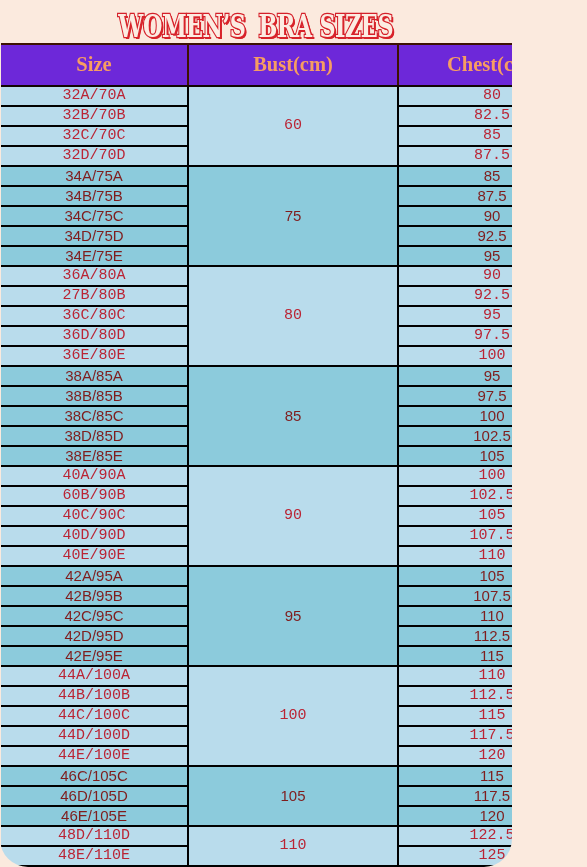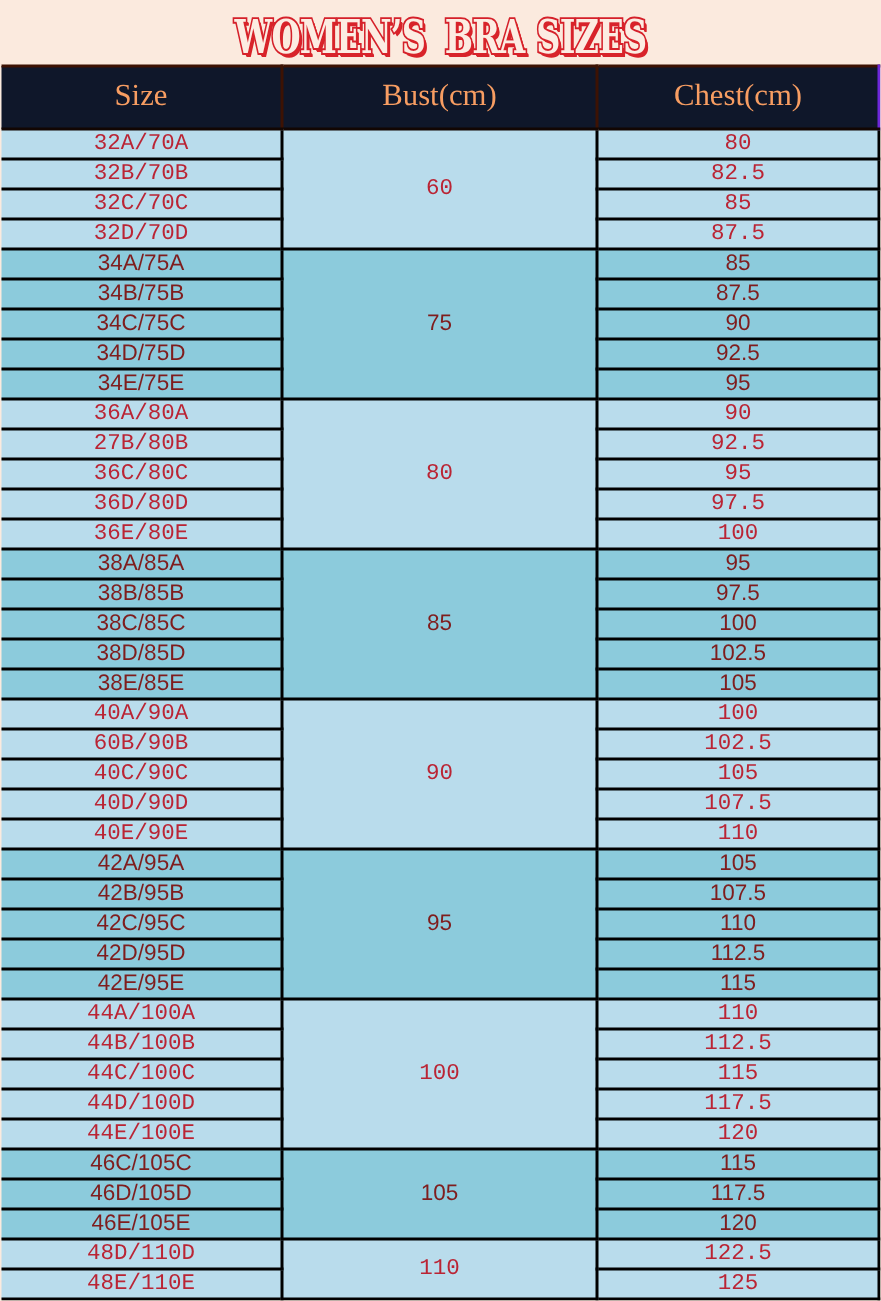--- a/index.html
+++ b/index.html
@@ -1,37 +1,37 @@
 <!DOCTYPE html>
 <html><head>
 <meta charset="utf-8">
 <title>Women's Bra Sizes</title>
 <style>
   html,body{margin:0;padding:0;}
   body{width:587px;height:867px;background:#fbeade;
        font-family:"Liberation Sans",sans-serif;overflow:hidden;}
-  .page{position:relative;width:587px;height:867px;overflow:hidden;}
+  .page{position:relative;width:512px;height:867px;overflow:hidden;border-radius:28px;}
   .title-bar{height:43px;display:flex;align-items:center;justify-content:center;
              position:relative;}
   .title-wrap{position:relative;transform:scaleX(0.80) translateY(3.5px);
               transform-origin:center;}
   .title{font-family:"DejaVu Serif Condensed","DejaVu Serif",serif;font-weight:bold;
          font-size:31px;letter-spacing:-0.6px;white-space:nowrap;line-height:34px;
          display:block;
          color:#fcece2;
          -webkit-text-stroke:2.6px #d5202a;
          paint-order:stroke fill;
          text-shadow:2px 2px 0 #d8232a, 2.5px 2.5px 0 #d8232a;}
   .title .wgap{letter-spacing:6.5px;}
   .title .sgap{letter-spacing:0px;}
   table.sizes{border-collapse:collapse;width:586px;table-layout:fixed;margin-left:1px;}
   table.sizes col.c-size{width:187px}
   table.sizes col.c-bust{width:210px}
   table.sizes col.c-chest{width:188px}
-  table.sizes th{background:#0f172a;color:#f79d62;font-weight:normal;
+  table.sizes th{background:#6d28d9;color:#f79d62;font-weight:bold;
       font-family:"Liberation Serif",serif;font-size:20.5px;height:42px;
       border:2px solid #3d1203;border-bottom-color:#120603;
       box-sizing:border-box;padding:4px;
       vertical-align:middle;padding-top:2px;}
   table.sizes td{height:18px;line-height:18px;text-align:center;font-size:15px;
       border:2px solid #000;padding:0;box-sizing:border-box;}
   table.sizes td:first-child{border-left:0 none;}
   table.sizes td:last-child{border-right:2px solid #000;}
   table.sizes th:last-child{border-right:2px solid #6d28d9;margin-left:18px;}
   table.sizes th:first-child{border-left:0 none;}

